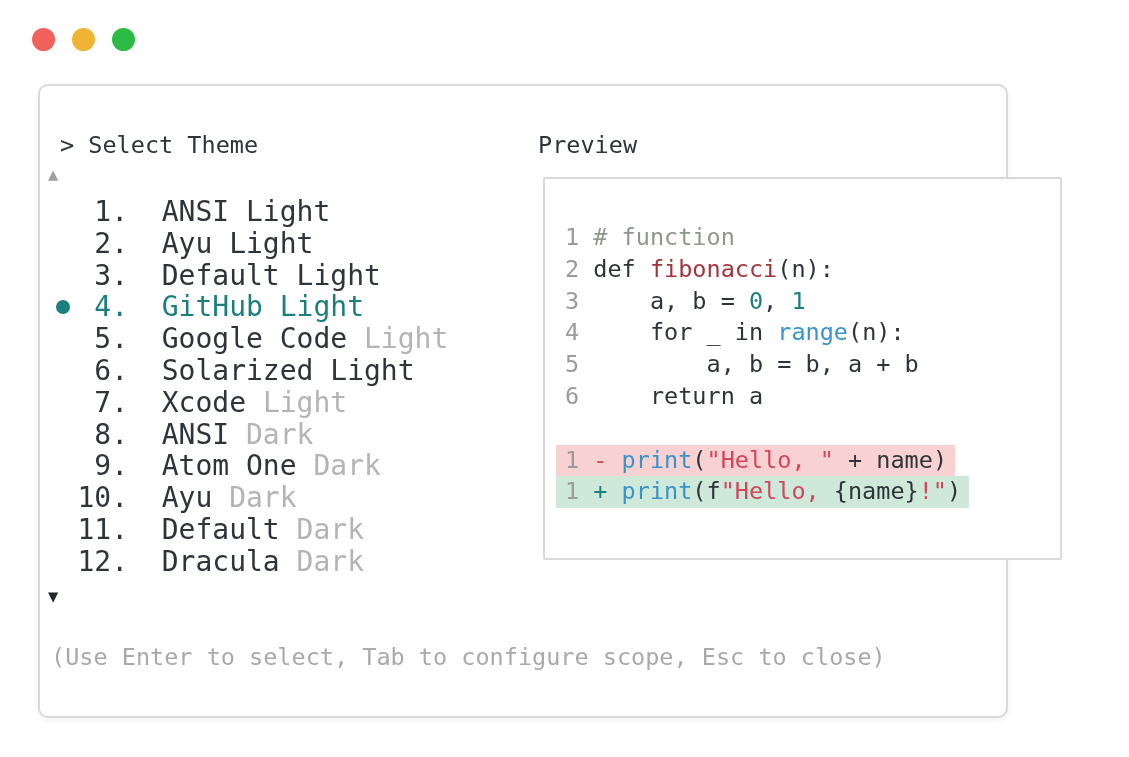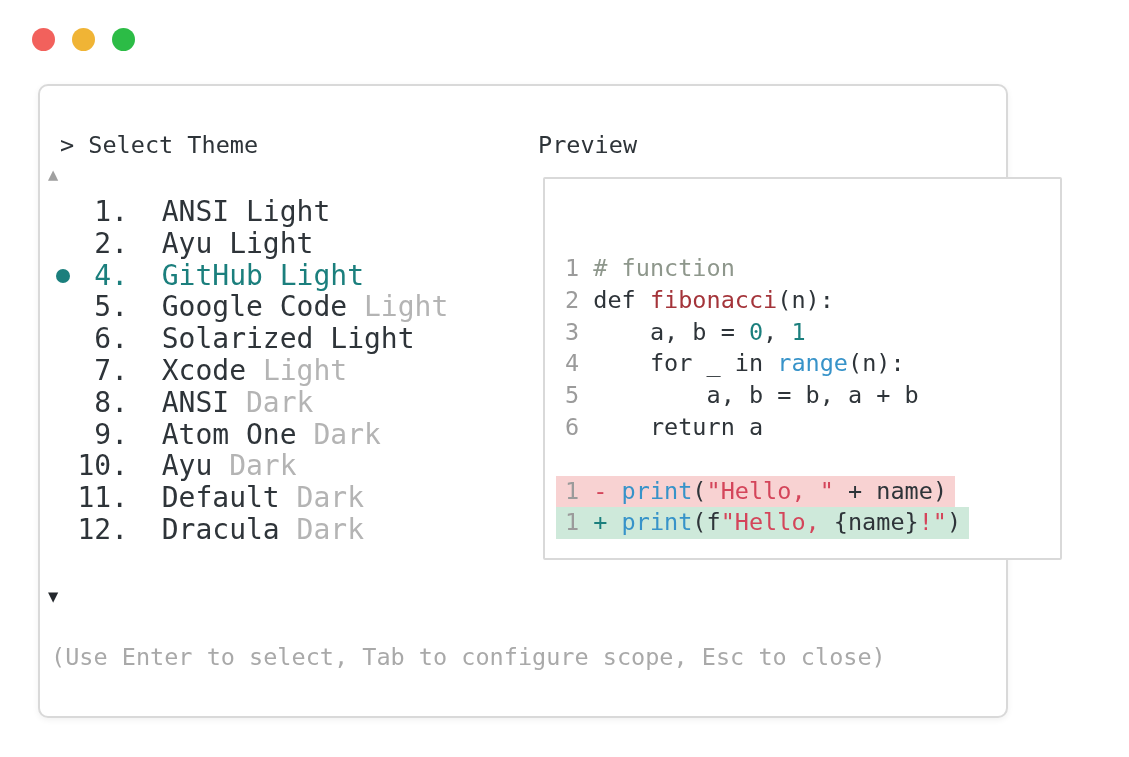--- a/index.html
+++ b/index.html
@@ -30,21 +30,21 @@
   .theme-row .num { display:inline-block; width:88px; text-align:right; }
   .theme-row .name-part { }
   .theme-row .dim { color:var(--dim); }
   .theme-row.selected { color:var(--teal); }
   .bullet { position:absolute; left:16px; top:9px; width:14px; height:14px; border-radius:50%; background:var(--teal); }
 
   .preview-box {
     position:absolute; left:503px; top:91px; width:519px; height:383px;
     box-sizing:border-box; border:2px solid var(--border); border-radius:2px; background:#fff;
   }
-  .code { padding:74px 0 0 20px; }
+  .code { padding:43px 0 0 20px; }
   .code-line { height:31.8px; line-height:31.8px; font-size:23.5px; white-space:pre; color:var(--dark); }
   .tok-ln      { color:var(--ln); }
   .tok-code    { color:var(--dark); }
   .tok-comment { color:var(--comment); }
   .tok-func    { color:var(--funcred); }
   .tok-str     { color:var(--strred); }
   .tok-blue    { color:var(--blue); }
   .tok-teal    { color:var(--teal); }
   .hl { display:inline-block; vertical-align:top; margin-left:-9px; padding:0 8px 0 9px; white-space:pre; }
   .hl-removed { background:var(--bgdel); }
@@ -65,20 +65,21 @@
 
   <div class="prompt-line mono"><span>&gt;</span><span> </span><span>Select Theme</span></div>
 
   <div class="preview-label mono">Preview</div>
 
   <div class="arrow-up">▲</div>
 
   <div class="theme-list" id="theme-list">
       <div class="theme-row"><span class="num">1.</span>  <span class="name-part">ANSI</span> <span class="name-part">Light</span></div>
       <div class="theme-row"><span class="num">2.</span>  <span class="name-part">Ayu</span> <span class="name-part">Light</span></div>
+      <div class="theme-row"><span class="num">3.</span>  <span class="name-part">Default</span> <span class="name-part">Light</span></div>
       <div class="theme-row selected"><span class="bullet"></span><span class="num">4.</span>  <span class="name-part">GitHub</span> <span class="name-part">Light</span></div>
       <div class="theme-row"><span class="num">5.</span>  <span class="name-part">Google Code</span> <span class="dim">Light</span></div>
       <div class="theme-row"><span class="num">6.</span>  <span class="name-part">Solarized</span> <span class="name-part">Light</span></div>
       <div class="theme-row"><span class="num">7.</span>  <span class="name-part">Xcode</span> <span class="dim">Light</span></div>
       <div class="theme-row"><span class="num">8.</span>  <span class="name-part">ANSI</span> <span class="dim">Dark</span></div>
       <div class="theme-row"><span class="num">9.</span>  <span class="name-part">Atom One</span> <span class="dim">Dark</span></div>
       <div class="theme-row"><span class="num">10.</span>  <span class="name-part">Ayu</span> <span class="dim">Dark</span></div>
       <div class="theme-row"><span class="num">11.</span>  <span class="name-part">Default</span> <span class="dim">Dark</span></div>
       <div class="theme-row"><span class="num">12.</span>  <span class="name-part">Dracula</span> <span class="dim">Dark</span></div>
     </div>

